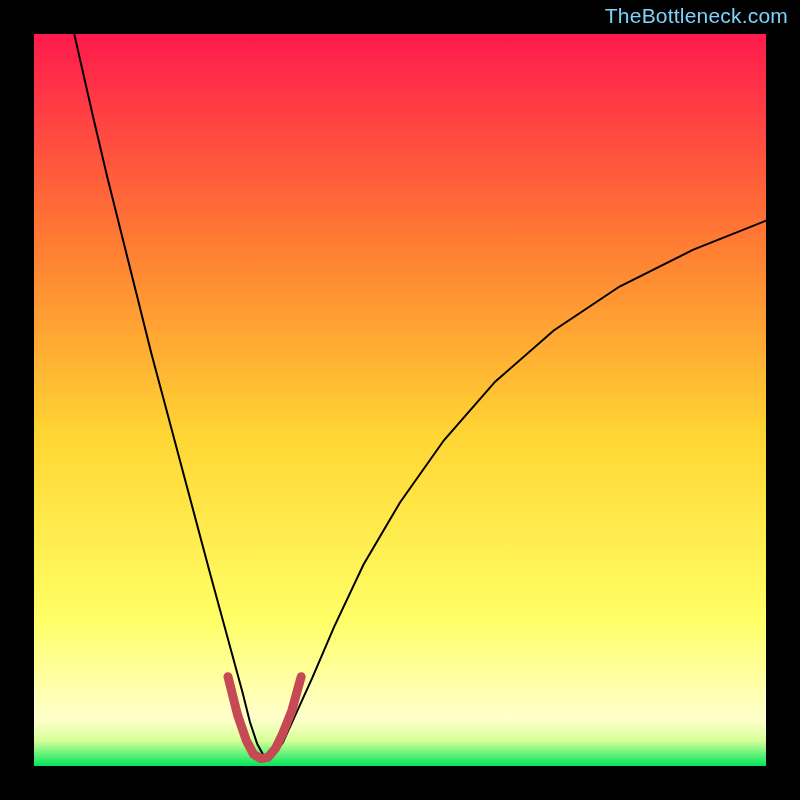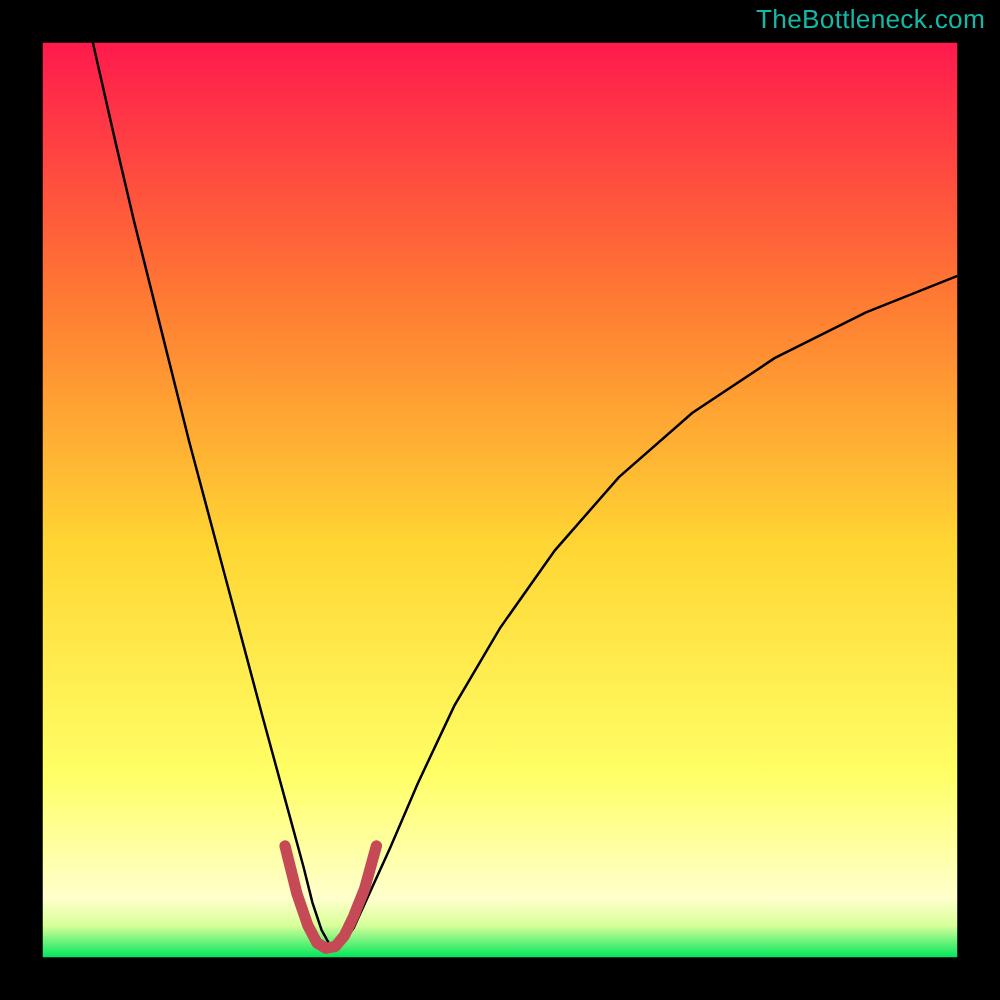--- a/index.html
+++ b/index.html
@@ -8,21 +8,21 @@
     height: 800px;
     background: #000;
     position: relative;
     font-family: Arial, sans-serif;
     overflow: hidden;
   }
   .watermark {
     position: absolute;
     top: 4px;
     right: 12px;
-    color: #14b8a6;
+    color: #7dd3fc;
     font-size: 21px;
     font-weight: 500;
     letter-spacing: 0.2px;
     z-index: 10;
   }
   .plot-area {
     position: absolute;
     left: 34px;
     top: 34px;
     width: 732px;

